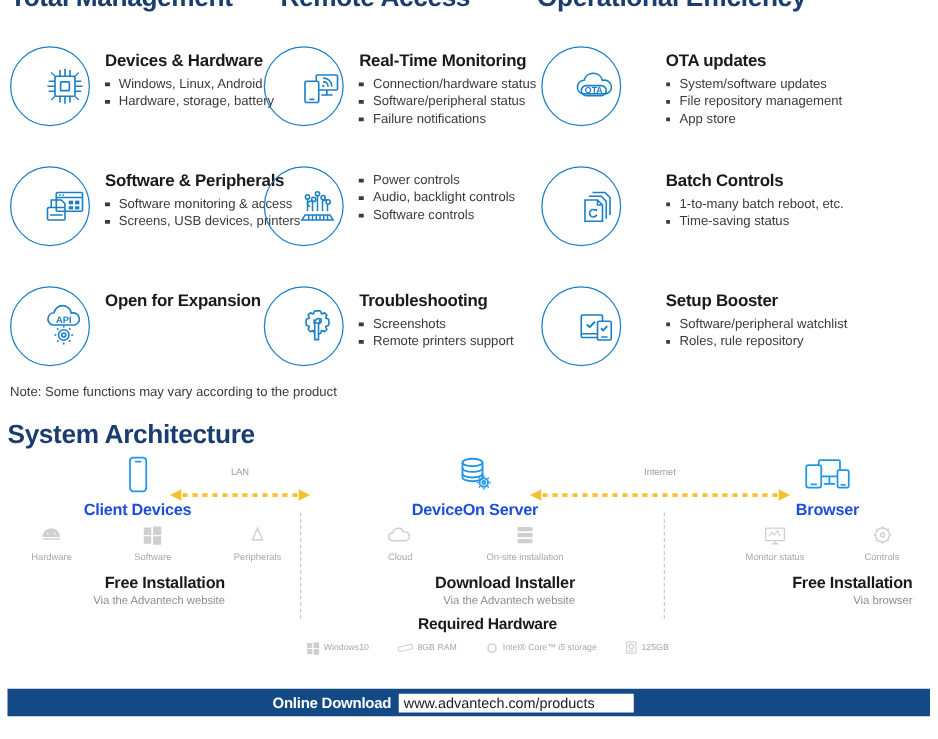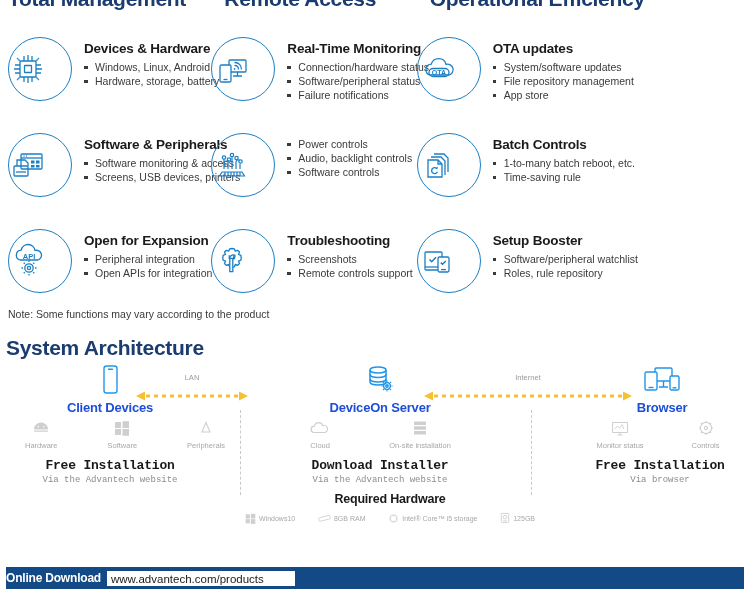--- a/index.html
+++ b/index.html
@@ -24,30 +24,30 @@
     position:absolute; top:-13px; left:8px;
     font-size:21px; font-weight:bold; color:#1a3c6e;
     letter-spacing:-0.3px; white-space:nowrap;
     font-family:"Liberation Sans", sans-serif;
   }
   .fcol:nth-child(2) .colhead { left:19px; }
   .fcol:nth-child(3) .colhead { left:19px; }
 
   .fitem { position:absolute; left:8px; display:flex; }
   .fcol:nth-child(2) .fitem { left:6px; }
-  .fcol:nth-child(3) .fitem { left:6px; }
+  .fcol:nth-child(3) .fitem { left:22px;gap:24px; }
   .fitem.r1 { top:37px; }
   .fitem.r2 { top:133px; }
   .fitem.r3 { top:229px; }
 
   .circ {
     width:64px; height:64px; border-radius:50%;
     border:1.6px solid #1b7fc4;
     flex:0 0 64px;
-    display:flex; align-items:center; justify-content:flex-start;
+    display:flex; align-items:center; justify-content:flex-end;
     margin-right:12px;
   }
   .circ svg { display:block; }
 
   .ftext { padding-top:4px; }
   .ftitle {
     font-size:13.5px; font-weight:bold; color:#1a1a1a;
     margin:0 0 4px 0; letter-spacing:-0.2px; white-space:nowrap;
   }
   .flist { margin:0; padding:0; list-style:none; }
@@ -99,21 +99,21 @@
   .subitem .si { height:20px; display:flex; align-items:center; justify-content:center; }
   .subitem .sl {
     font-size:7.5px; color:#a8a8a8; margin-top:3px; white-space:nowrap;
   }
 
   .sr-client  { left:10px;  top:56px; width:230px; gap:50px; }
   .sr-server  { left:300px; top:56px; width:160px; gap:58px; }
   .sr-browser { left:572px; top:56px; width:172px; gap:48px; }
 
   
-  .inst { position:absolute; text-align:center;font-family:Liberation Mono, monospace; }
+  .inst { position:absolute; text-align:right; }
   .inst .it {
     font-size:13px; font-weight:bold; color:#1a1a1a; letter-spacing:-0.2px;
     white-space:nowrap;
   }
   .inst .is { font-size:9px; color:#8c8c8c; margin-top:2px; white-space:nowrap; }
 
   .in-client  { left:40px;  top:96px; width:140px; }
   .in-server  { left:300px; top:96px; width:160px; }
   .in-browser { left:590px; top:96px; width:140px; }
 
@@ -133,21 +133,21 @@
     position:absolute; top:-9px; left:0; width:100%;
     text-align:center; font-size:7.5px; color:#9a9a9a;
   }
   .arrowwrap svg { position:absolute; left:0; top:8px; }
   .aw1 { left:136px; width:112px; }
 
   
   .footer {
     position:absolute; left:6px; top:551px; width:738px; height:22px;
     background:#134a86;
-    display:flex; align-items:center; justify-content:flex-start;margin-top:16px;
+    display:flex; align-items:center; justify-content:center;
   }
   .footer .flabel {
     font-size:12px; font-weight:bold; color:#ffffff;
     margin-right:6px; letter-spacing:-0.2px;
   }
   .footer .furl {
     background:#ffffff; color:#1a1a1a; font-size:11.5px;
     height:15px; line-height:16px; width:188px; margin-right:25px;
     padding-left:4px;
   }
@@ -208,24 +208,20 @@
         <svg width="40" height="40" viewBox="0 0 40 40" fill="none" stroke="#1b7fc4" stroke-width="1.3">
           <path d="M11 19a5 5 0 0 1 1.2-9.8A7 7 0 0 1 26 9.5a4.8 4.8 0 0 1 3 9.5z"></path>
           <text x="20" y="17.5" font-size="7.5" font-weight="bold" fill="#1b7fc4" stroke="none" text-anchor="middle" font-family="Liberation Sans, sans-serif">API</text>
           <circle cx="20" cy="27" r="4.2"></circle>
           <circle cx="20" cy="27" r="1.6"></circle>
           <path d="M20 21v-1.5M20 34.5V33M14 27h-1.5M27.5 27H26M15.8 22.8l-1.1-1.1M25.3 32.3l-1.1-1.1M24.2 22.8l1.1-1.1M14.7 32.3l1.1-1.1"></path>
         </svg>
       </div>
       <div class="ftext">
         <div class="ftitle">Open for Expansion</div>
-        <ul class="flist">
-          <li>Peripheral integration</li>
-          <li>Open APIs for integration</li>
-        </ul>
       </div>
     </div>
   </div>
 
   <div class="fcol">
     <div class="colhead">Remote Access</div>
 
     <div class="fitem r1">
       <div class="circ">
         <svg width="38" height="38" viewBox="0 0 38 38" fill="none" stroke="#1b7fc4" stroke-width="1.3">
@@ -279,21 +275,21 @@
         <svg width="40" height="40" viewBox="0 0 40 40" fill="none" stroke="#1b7fc4" stroke-width="1.3">
           <path d="M20 7.5l2.4.3.9 2.4 2.4-.9 1.8 1.7-1 2.4 2.4 1 .3 2.4-.3 2.4-2.4 1 1 2.4-1.8 1.7-2.4-.9-.9 2.4-2.4.3-2.4-.3-.9-2.4-2.4.9-1.8-1.7 1-2.4-2.4-1-.3-2.4.3-2.4 2.4-1-1-2.4 1.8-1.7 2.4.9.9-2.4z" stroke-linejoin="round"></path>
           <path d="M22.8 14.2a3.6 3.6 0 0 0-5 4.2v12.3h3v-12.3a3.6 3.6 0 0 0 2-4.2z" fill="#fff"></path>
           <path d="M17.3 14.3v3.1h4.4v-3.1"></path>
         </svg>
       </div>
       <div class="ftext">
         <div class="ftitle">Troubleshooting</div>
         <ul class="flist">
           <li>Screenshots</li>
-          <li>Remote controls support</li>
+          <li>Remote printers support</li>
         </ul>
       </div>
     </div>
   </div>
 
   <div class="fcol">
     <div class="colhead">Operational Efficiency</div>
 
     <div class="fitem r1">
       <div class="circ">
@@ -321,21 +317,21 @@
           <path d="M10 14h10l4 4v13H10z" fill="#fff"></path>
           <path d="M20 14v4h4"></path>
           <path d="M18.6 22.3a3 3 0 1 0 .6 3.9" stroke-linecap="round"></path>
           <path d="M19.8 20.6l-.2 2.2-2.1-.4z" fill="#1b7fc4" stroke="none"></path>
         </svg>
       </div>
       <div class="ftext">
         <div class="ftitle">Batch Controls</div>
         <ul class="flist">
           <li>1-to-many batch reboot, etc.</li>
-          <li>Time-saving rule</li>
+          <li>Time-saving status</li>
         </ul>
       </div>
     </div>
 
     <div class="fitem r3">
       <div class="circ">
         <svg width="38" height="38" viewBox="0 0 38 38" fill="none" stroke="#1b7fc4" stroke-width="1.3">
           <rect x="7" y="10" width="17" height="18" rx="1"></rect>
           <path d="M7 25h17"></path>
           <path d="M11.5 17.5l2.2 2.2 4.3-4.4" stroke-width="1.6"></path>

